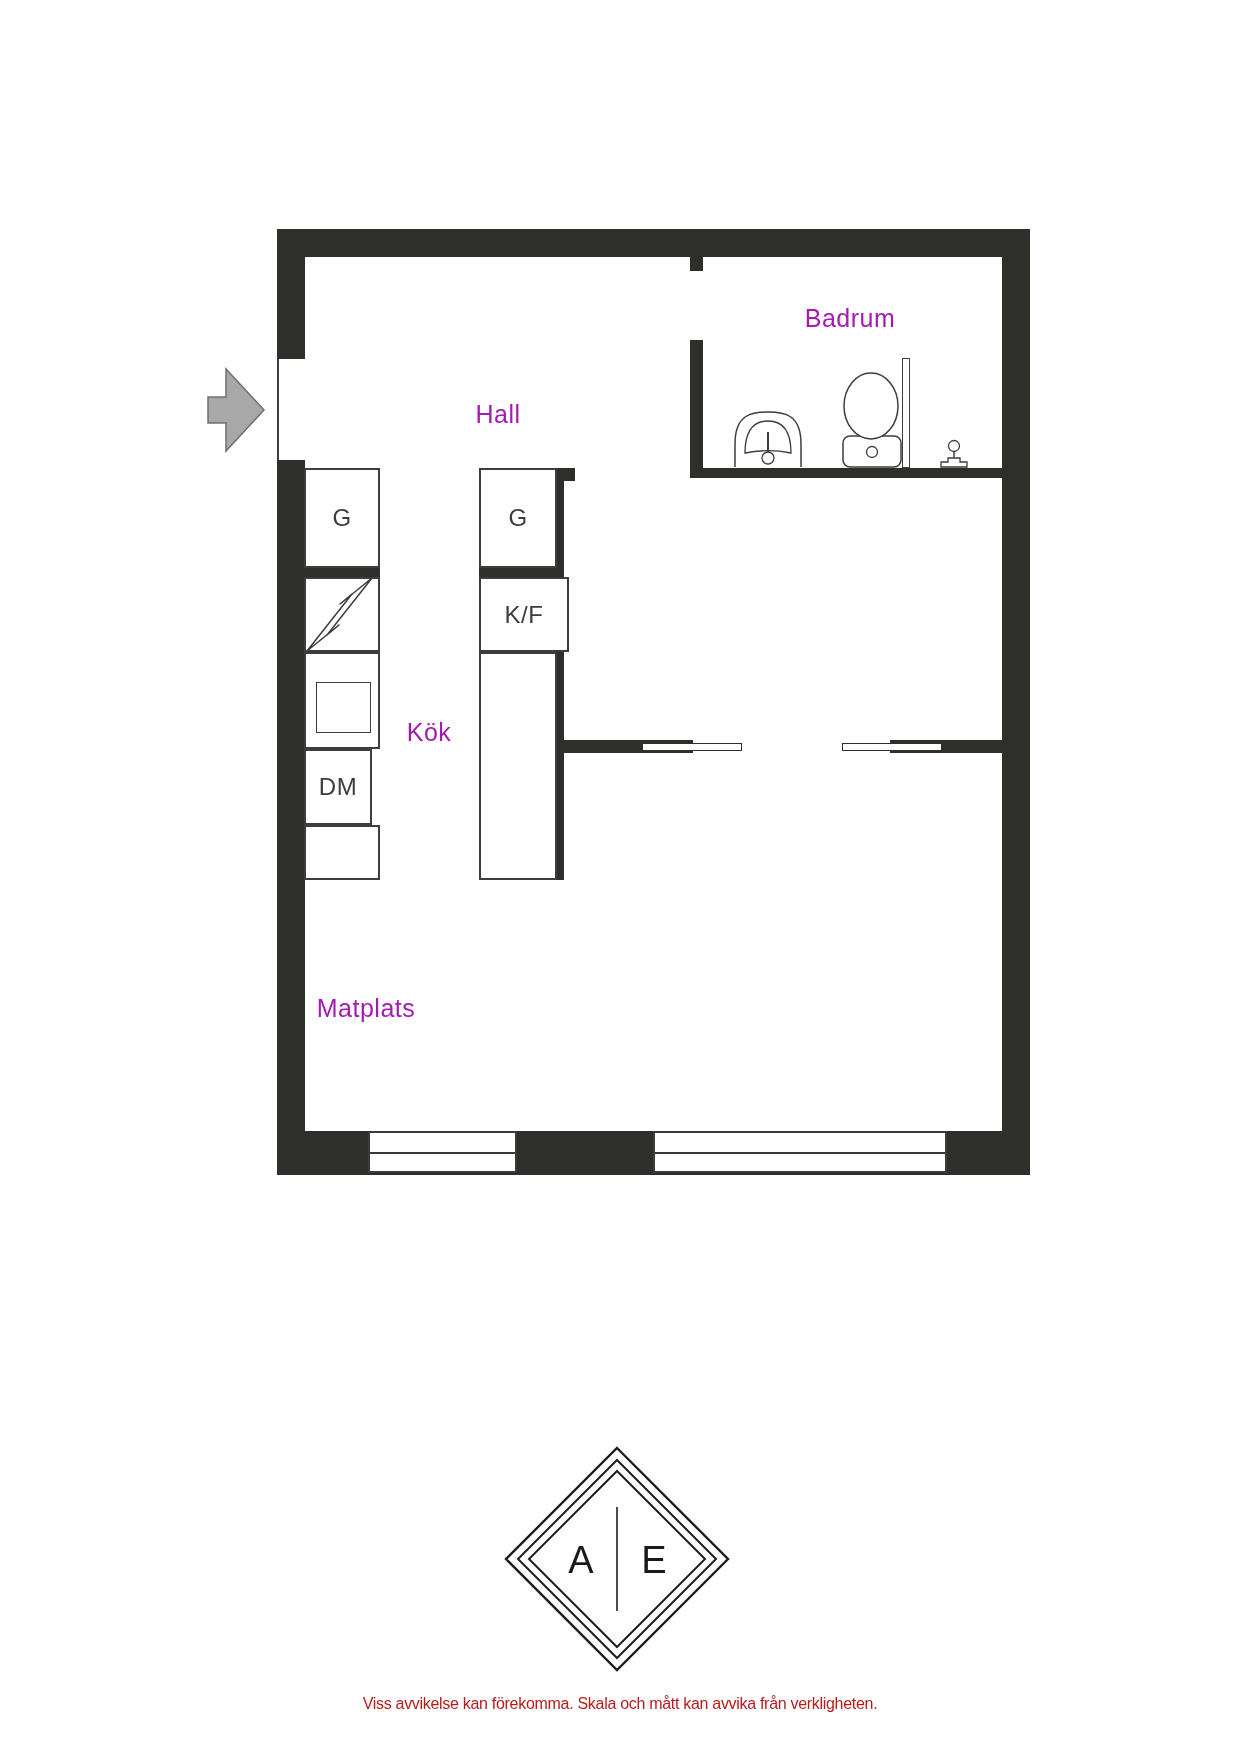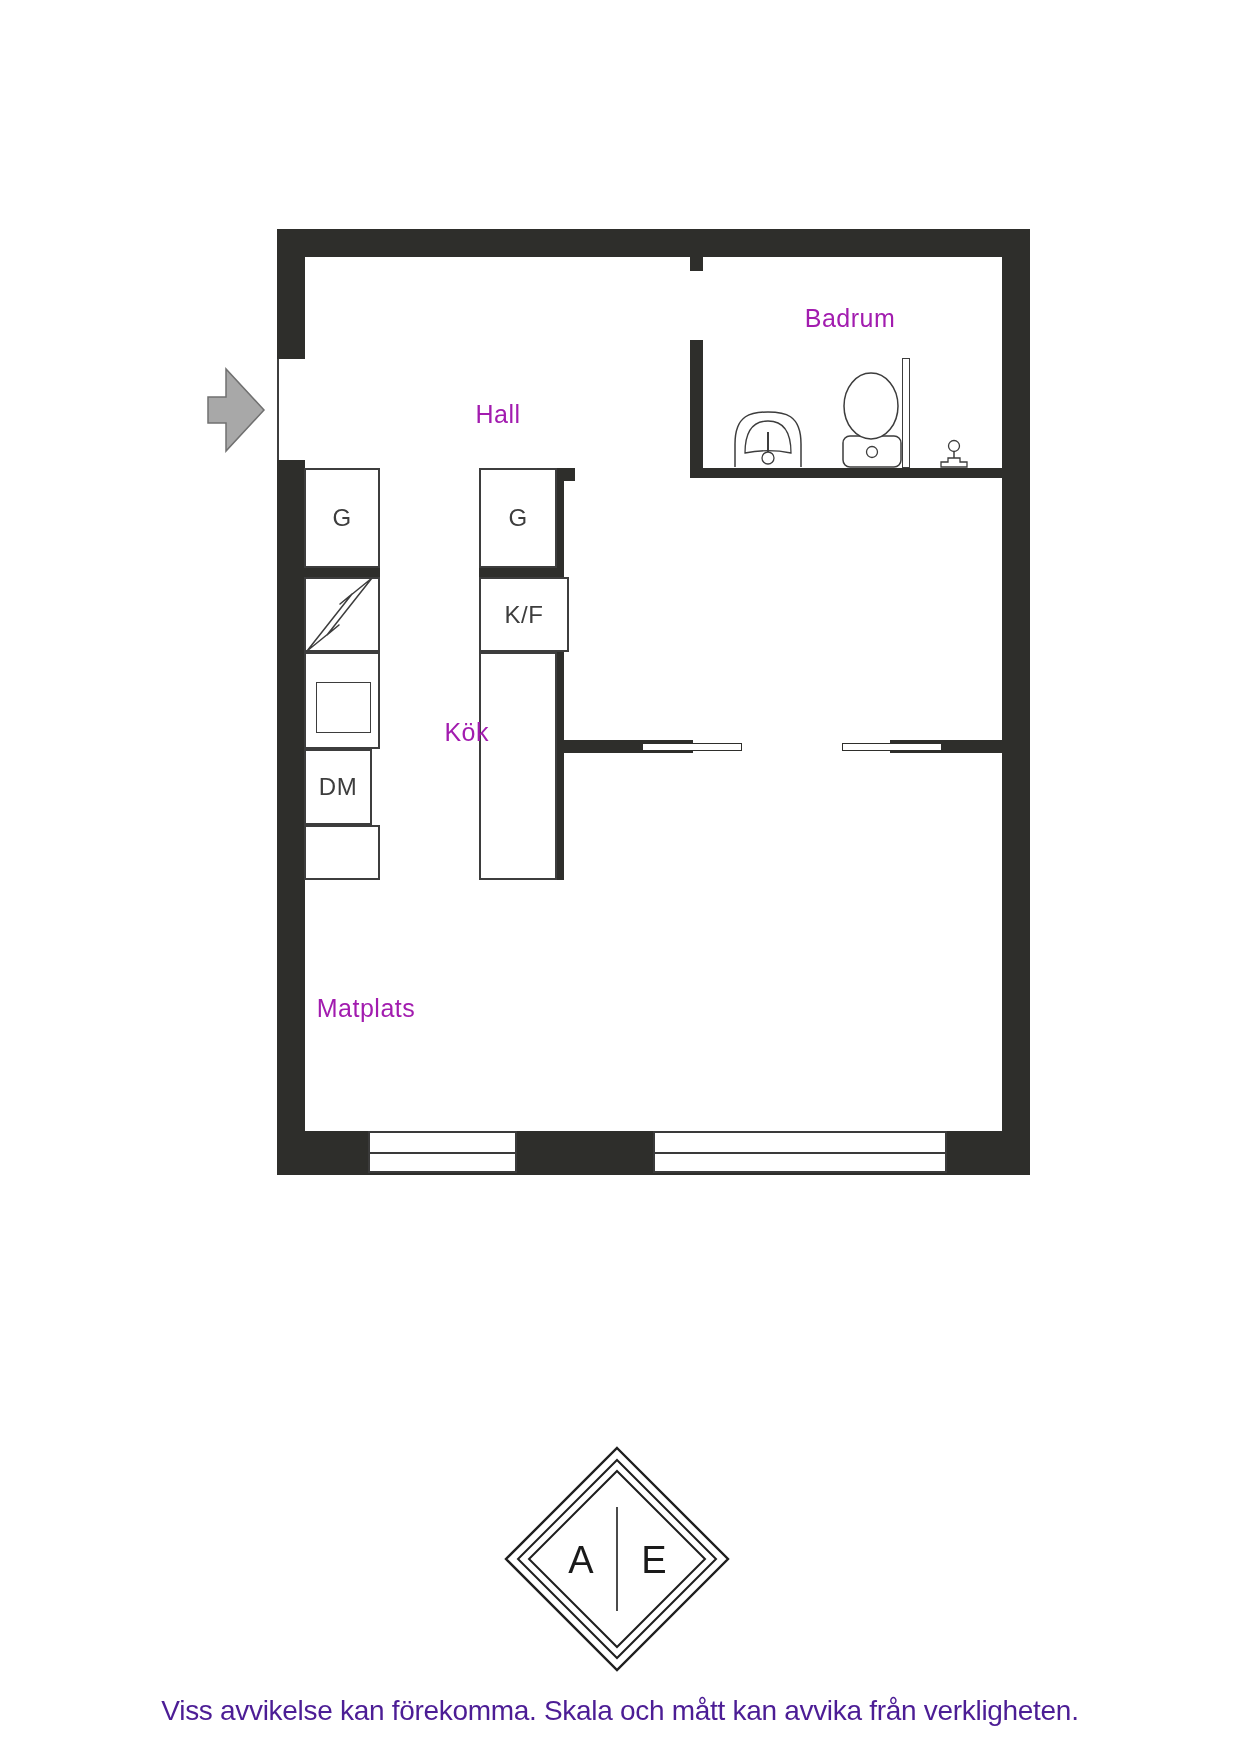--- a/index.html
+++ b/index.html
@@ -10,21 +10,21 @@
        display:flex;align-items:center;justify-content:center;}
   .cab span{font-size:24px;font-weight:300;color:#3d3d3d;letter-spacing:0.5px;}
   .roomlabel{position:absolute;font-size:25px;font-weight:300;color:#a21caf;
              text-align:center;letter-spacing:0.5px;white-space:nowrap;}
   .window{position:absolute;background:#ffffff;border:2px solid #3a3a3a;box-sizing:border-box;}
   .window .mid{position:absolute;left:-1px;right:-1px;top:19px;border-top:2px solid #3a3a3a;}
   .doorleaf{position:absolute;background:#ffffff;border:1.5px solid #2e2e2b;box-sizing:border-box;}
   .thinline{position:absolute;background:#3d3d3d;}
   svg{position:absolute;overflow:visible;}
   #disclaimer{position:absolute;left:0;right:0;top:1695px;text-align:center;
-              font-size:28px;color:#4c1d95;letter-spacing:-0.3px;font-weight:400;}
+              font-size:16px;color:#b91c1c;letter-spacing:-0.3px;font-weight:400;}
 </style>
 </head>
 <body>
 
 <div id="page">
 
   <div class="wall" style="left:277px;top:229px;width:753px;height:28px;"></div>
   <div class="wall" style="left:277px;top:229px;width:28px;height:130px;"></div>
   <div class="wall" style="left:277px;top:460px;width:28px;height:715px;"></div>
   <div class="wall" style="left:1002px;top:229px;width:28px;height:946px;"></div>
@@ -95,21 +95,21 @@
               background:#ffffff;border:1.5px solid #3d3d3d;box-sizing:border-box;"></div>
 
   <svg style="left:934px;top:434px;" width="38" height="36" viewBox="934 434 38 36">
     <circle cx="954" cy="446" r="5.5" fill="#ffffff" stroke="#3d3d3d" stroke-width="1.3"></circle>
     <line x1="954" y1="452" x2="954" y2="458" stroke="#3d3d3d" stroke-width="1.5"></line>
     <path d="M941,467 L941,462 L948,462 L948,458 L960,458 L960,462 L967,462 L967,467 Z" fill="#ffffff" stroke="#3d3d3d" stroke-width="1.3"></path>
   </svg>
 
   <div class="roomlabel" style="left:438px;top:352px;width:120px;margin-top:48px;">Hall</div>
   <div class="roomlabel" style="left:790px;top:304px;width:120px;">Badrum</div>
-  <div class="roomlabel" style="left:369px;top:718px;width:120px;text-align:right;">Kök</div>
+  <div class="roomlabel" style="left:369px;top:718px;width:120px;">Kök</div>
   <div class="roomlabel" style="left:296px;top:994px;width:140px;text-align:center;">Matplats</div>
 
   <svg style="left:497px;top:1439px;" width="240" height="240" viewBox="0 0 240 240">
     <polygon points="120,9 231,120 120,231 9,120" fill="none" stroke="#1e1e1e" stroke-width="2.4"></polygon>
     <polygon points="120,21 219,120 120,219 21,120" fill="none" stroke="#1e1e1e" stroke-width="2"></polygon>
     <polygon points="120,32 208,120 120,208 32,120" fill="none" stroke="#1e1e1e" stroke-width="2"></polygon>
     <line x1="120" y1="68" x2="120" y2="172" stroke="#1e1e1e" stroke-width="1.6"></line>
     <text x="84" y="134" text-anchor="middle" font-family="Liberation Sans, sans-serif" font-size="38" font-weight="500" fill="#1a1a1a">A</text>
     <text x="157" y="134" text-anchor="middle" font-family="Liberation Sans, sans-serif" font-size="38" font-weight="500" fill="#1a1a1a">E</text>
   </svg>

